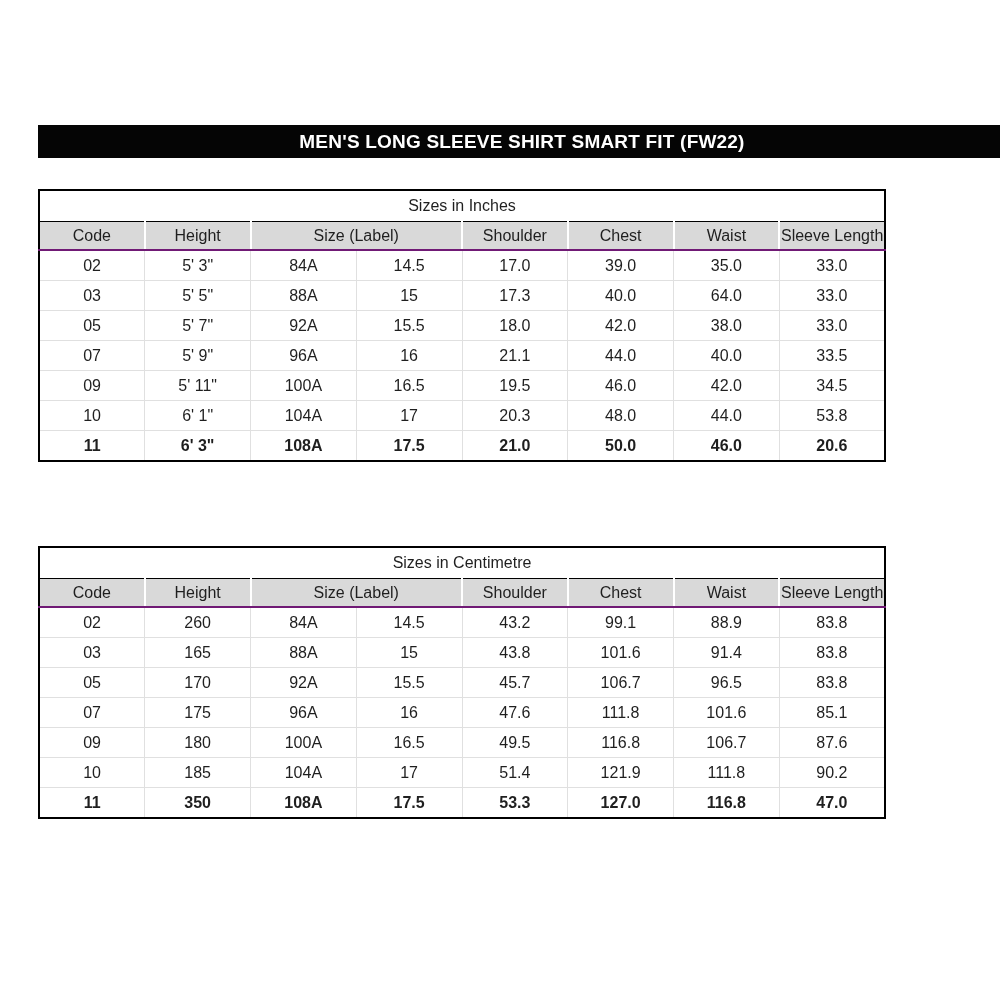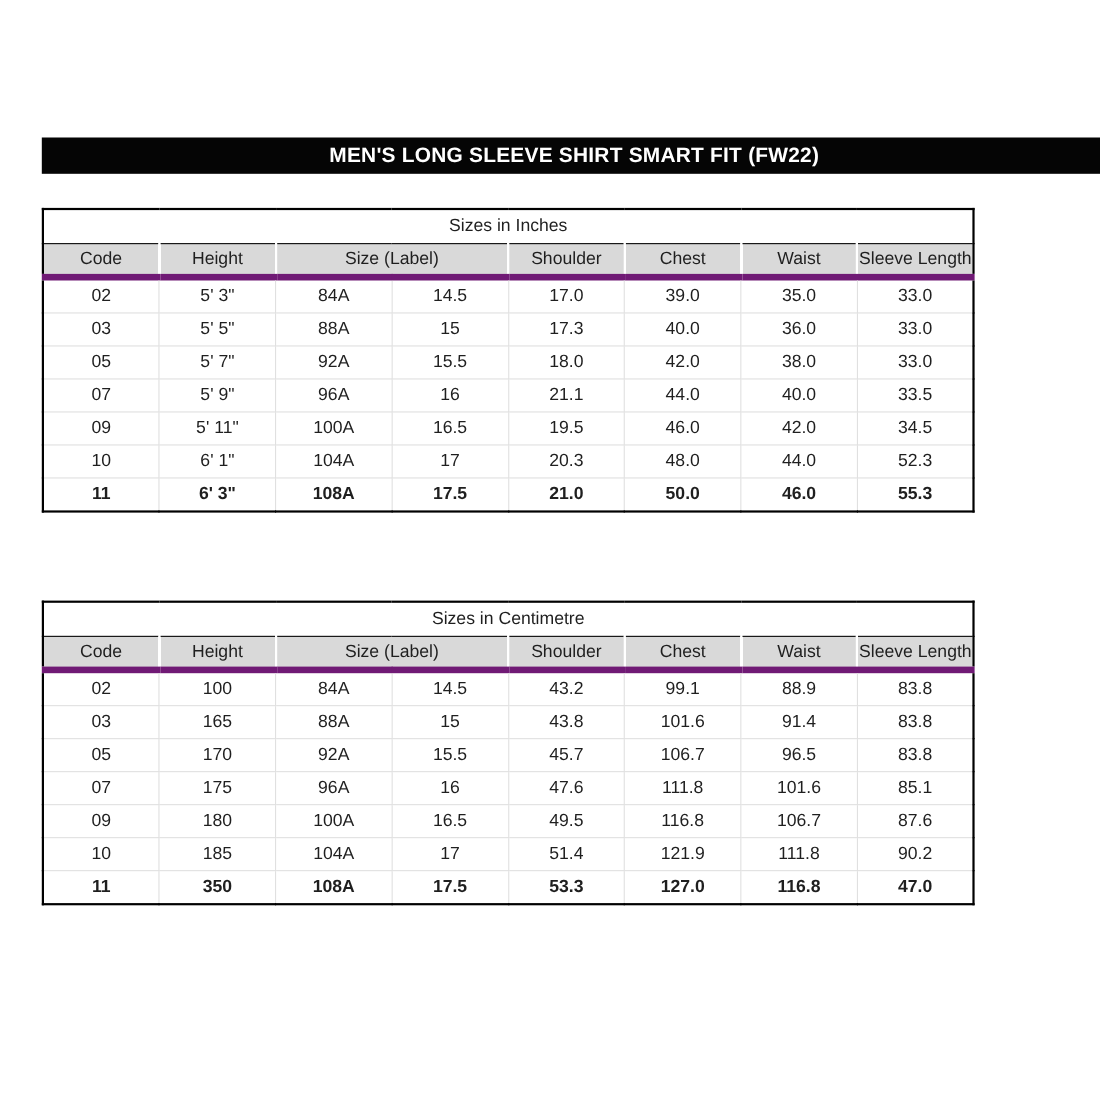--- a/index.html
+++ b/index.html
@@ -53,21 +53,21 @@
     border-bottom: 1px solid #000000;
     padding: 0;
   }
   .header-row th {
     height: 27px;
     background: #d9d9d9;
     font-weight: 400;
     font-size: 16px;
     text-align: center;
     border-left: 2px solid #ffffff;
-    border-bottom: 6px solid #701a75;
+    border-bottom: 2px solid #701a75;
     padding: 0;
     overflow: hidden;
     white-space: nowrap;
   }
   .header-row th:first-child { border-left: none; }
 
   tbody td {
     height: 29px;
     text-align: center;
     vertical-align: middle;
@@ -125,21 +125,21 @@
           <td>35.0</td>
           <td>33.0</td>
         </tr>
         <tr>
           <td>03</td>
           <td>5' 5"</td>
           <td>88A</td>
           <td>15</td>
           <td>17.3</td>
           <td>40.0</td>
-          <td>36.0</td>
+          <td>64.0</td>
           <td>33.0</td>
         </tr>
         <tr>
           <td>05</td>
           <td>5' 7"</td>
           <td>92A</td>
           <td>15.5</td>
           <td>18.0</td>
           <td>42.0</td>
           <td>38.0</td>
@@ -166,31 +166,31 @@
           <td>34.5</td>
         </tr>
         <tr>
           <td>10</td>
           <td>6' 1"</td>
           <td>104A</td>
           <td>17</td>
           <td>20.3</td>
           <td>48.0</td>
           <td>44.0</td>
-          <td>52.3</td>
+          <td>53.8</td>
         </tr>
         <tr>
           <td>11</td>
           <td>6' 3"</td>
           <td>108A</td>
           <td>17.5</td>
           <td>21.0</td>
           <td>50.0</td>
           <td>46.0</td>
-          <td>55.3</td>
+          <td>20.6</td>
         </tr>
       </tbody>
   </table>
 
   <table class="size-table cm">
     <colgroup>
       <col>
         <col>
         <col>
         <col>
@@ -209,21 +209,21 @@
         <th colspan="2">Size (Label)</th>
         <th>Shoulder</th>
         <th>Chest</th>
         <th>Waist</th>
         <th>Sleeve Length</th>
       </tr>
     </thead>
     <tbody>
         <tr>
           <td>02</td>
-          <td>100</td>
+          <td>260</td>
           <td>84A</td>
           <td>14.5</td>
           <td>43.2</td>
           <td>99.1</td>
           <td>88.9</td>
           <td>83.8</td>
         </tr>
         <tr>
           <td>03</td>
           <td>165</td>

